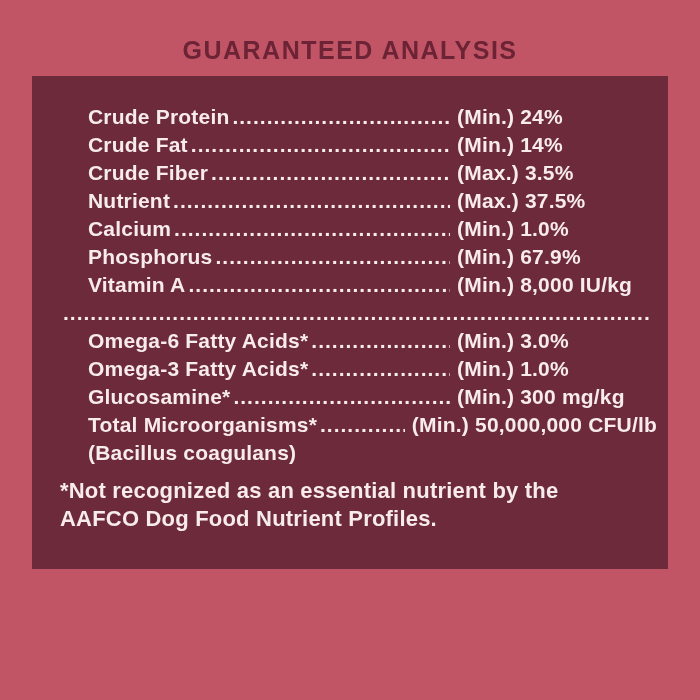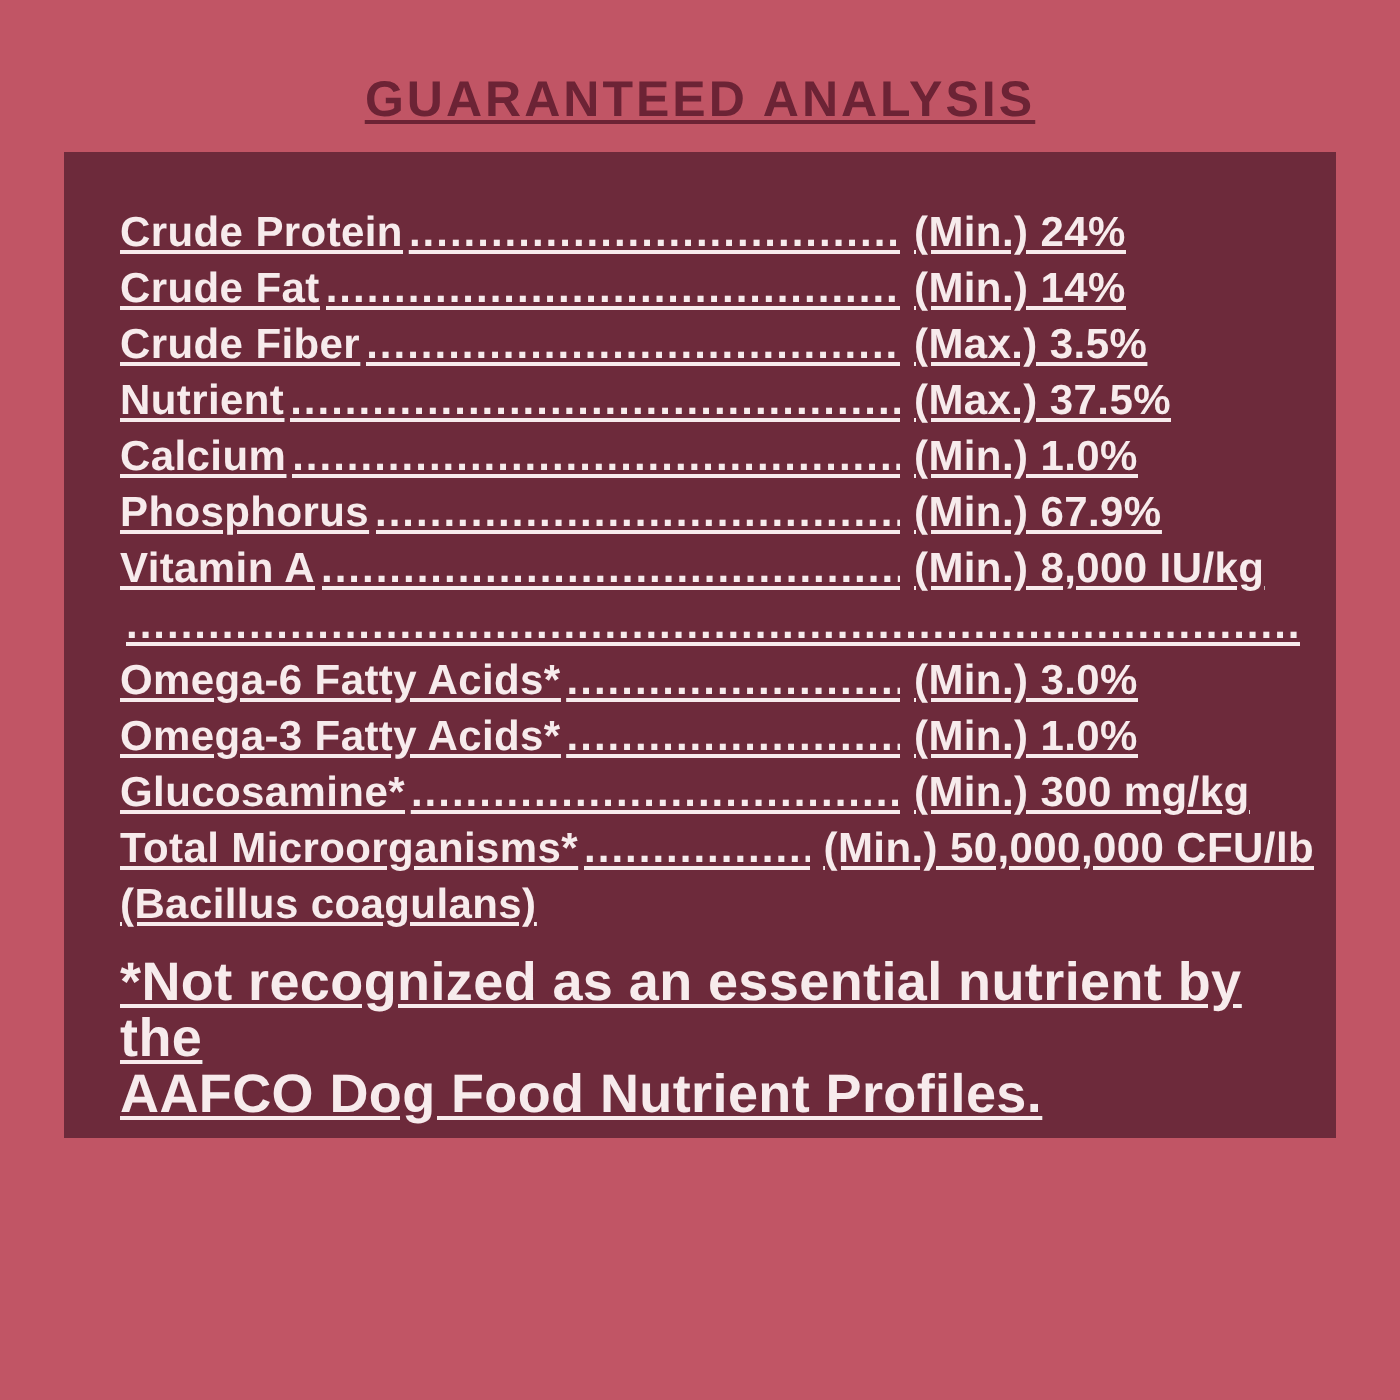--- a/index.html
+++ b/index.html
@@ -1,21 +1,21 @@
 <!DOCTYPE html>
 <html style="--bg: #c15565; --panel: #6d2a3b; --title-color: #6c2335; --text-color: #f7ebec;"><head>
 <meta charset="utf-8">
 <style>
   :root {
     --bg: #c15565;
     --panel: #6d2a3b;
     --title-color: #6c2335;
     --text-color: #f7ebec;
   }
-  * { margin: 0; padding: 0; box-sizing: border-box; text-decoration: underline; }
+  * { margin: 0; padding: 0; box-sizing: border-box; }
   html, body { width: 700px; height: 700px; }
   body {
     font-family: "Liberation Sans", sans-serif;
     background: var(--bg);
     overflow: hidden;
   }
   .page {
     width: 700px;
     height: 700px;
     background: var(--bg);
@@ -42,37 +42,38 @@
     display: flex;
     align-items: baseline;
     font-size: 21px;
     line-height: 28px;
     font-weight: 700;
     letter-spacing: 0.2px;
   }
   .row .label {
     flex: 0 0 auto;
     white-space: nowrap;
+    margin-left: 28px;
   }
   .row .dots {
     flex: 1 1 auto;
     min-width: 0;
     overflow: hidden;
     white-space: nowrap;
     margin: 0 7px 0 3px;
     letter-spacing: 1px;
   }
   .row .value {
     flex: 0 0 auto;
     min-width: 200px;
     white-space: nowrap;
   }
   .footnote {
     margin-top: 10px;
-    font-size: 27px;
+    font-size: 22px;
     line-height: 28px;
     font-weight: 700;
     letter-spacing: 0.2px;
   }
 </style>
 </head>
 <body>
 
 <div class="page">
   <h1 class="title">GUARANTEED ANALYSIS</h1>

